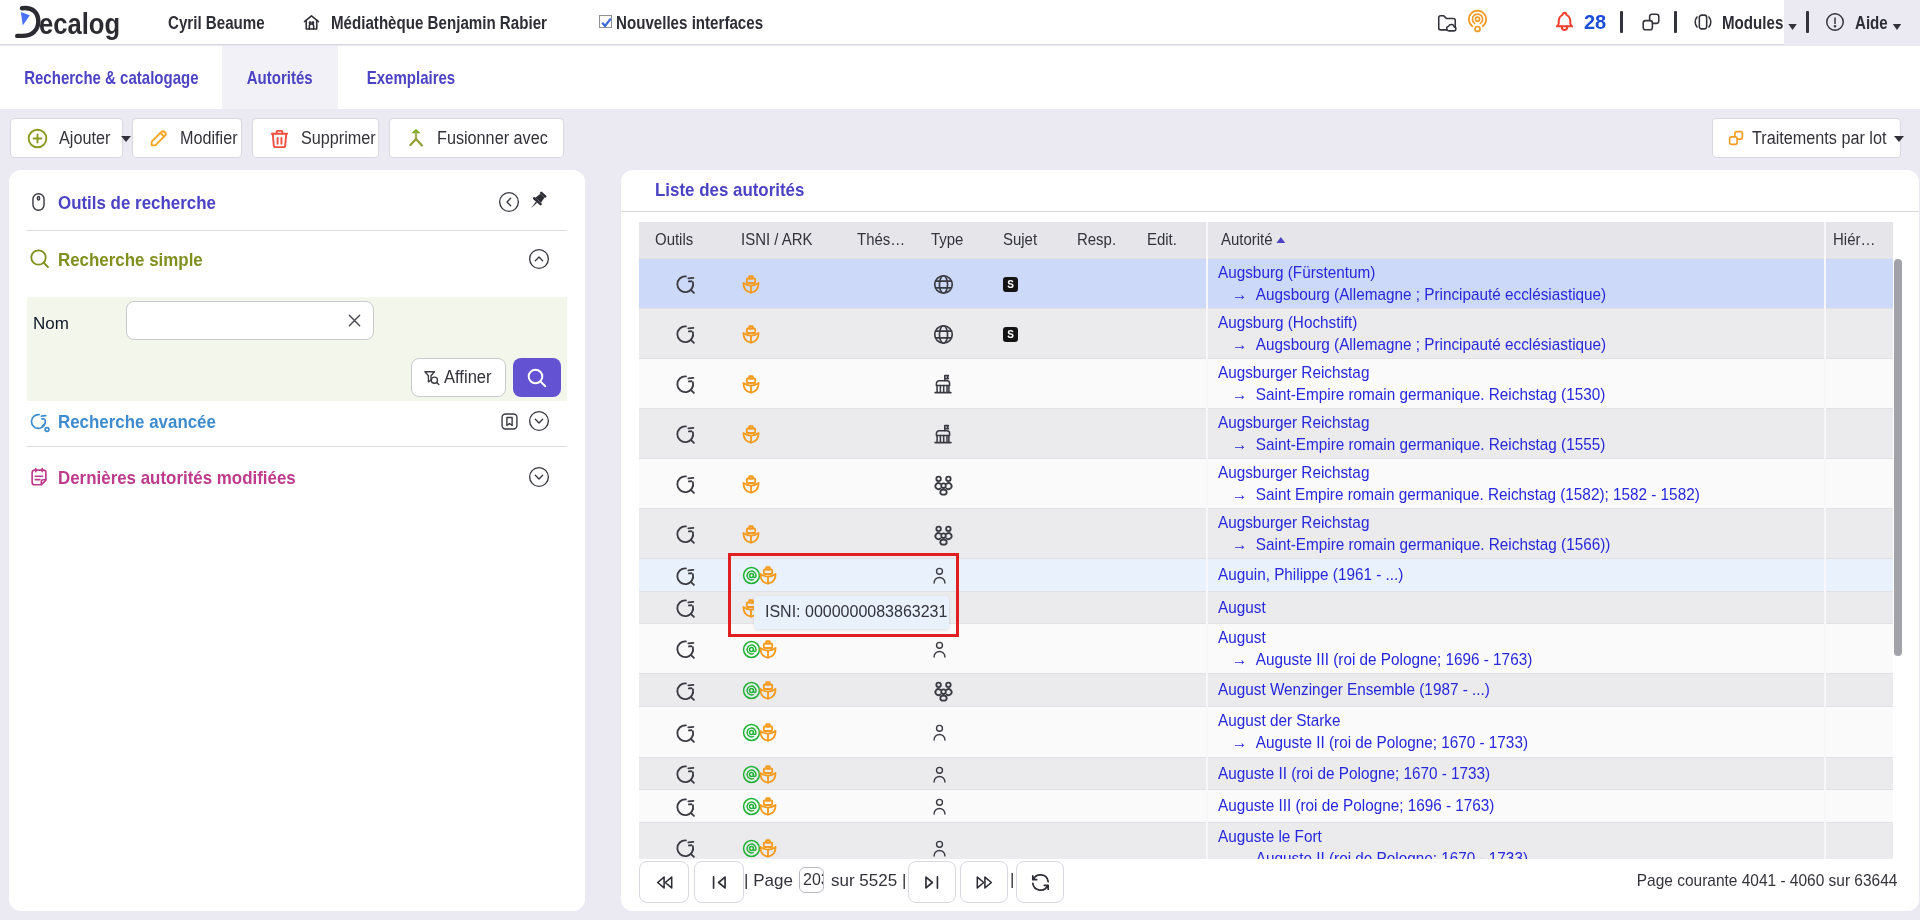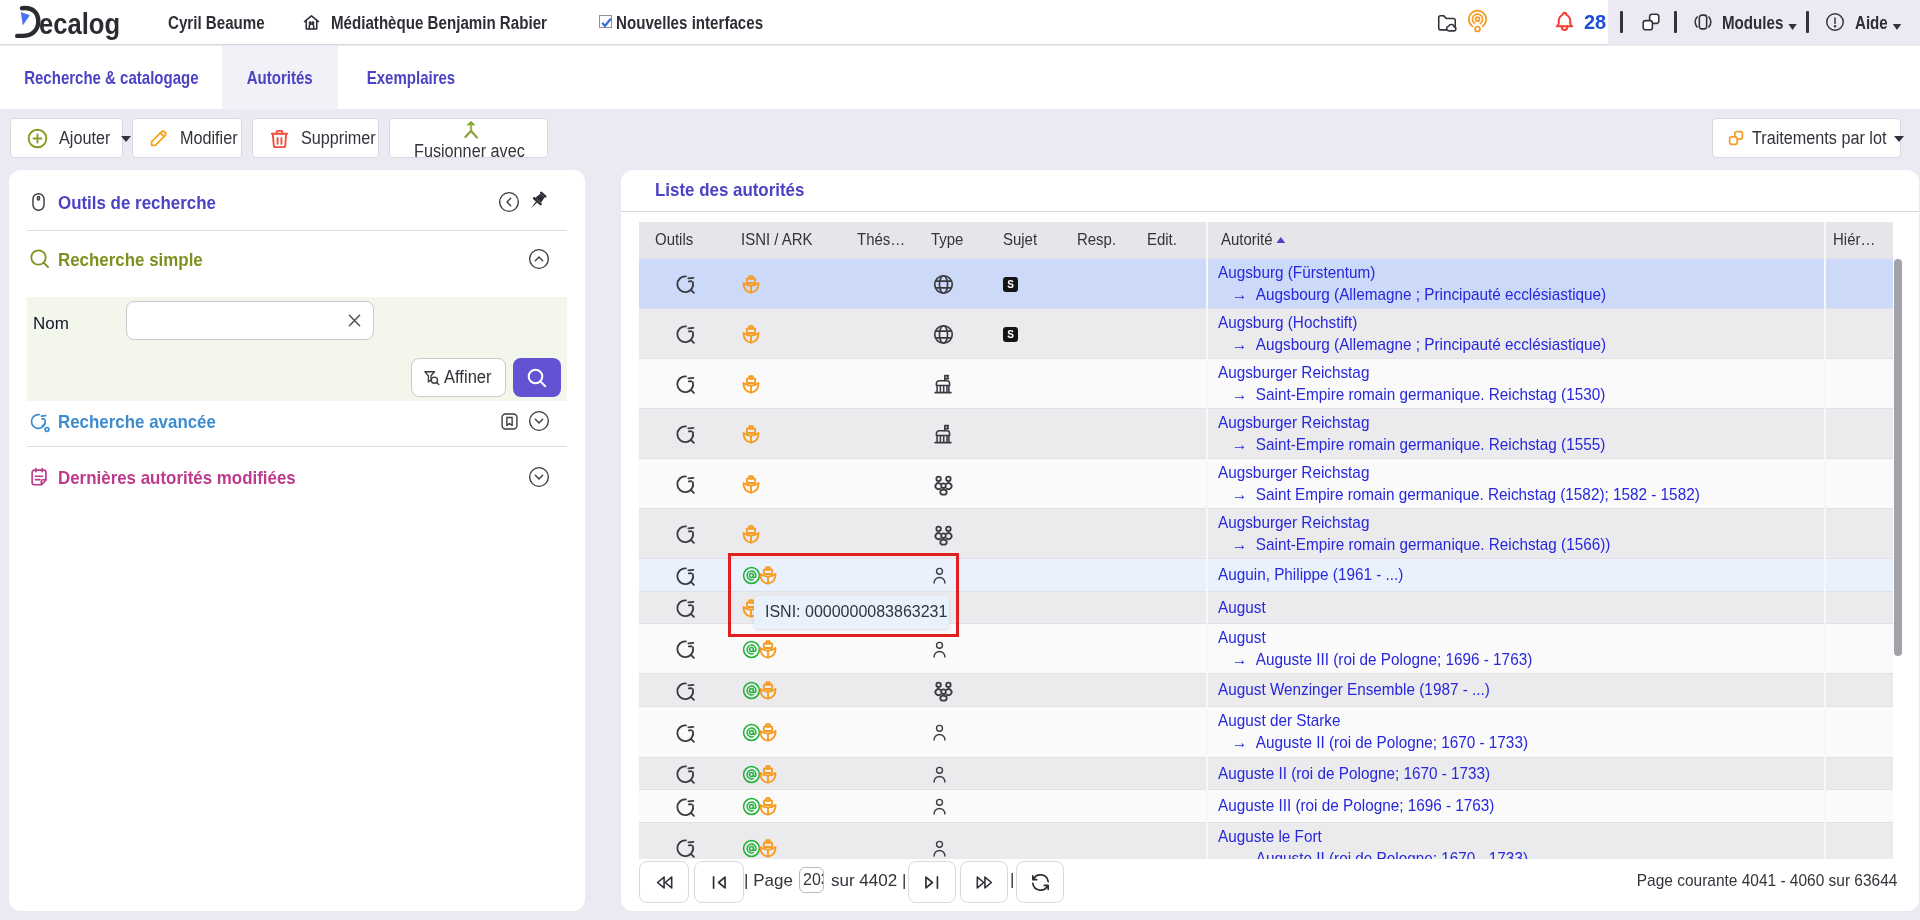--- a/index.html
+++ b/index.html
@@ -1,20 +1,20 @@
 <!DOCTYPE html>
 <html><head>
 <meta charset="utf-8">
 <style>
   * { margin:0; padding:0; box-sizing:border-box; }
   html,body { width:1920px; height:920px; overflow:hidden; }
   body { font-family:"Liberation Sans", sans-serif; background:#EBEAF2; position:relative; }
   .abs { position:absolute; }
   
-  #topbar { position:absolute; left:0; top:0; width:1608px; height:45px; background:#fff; border-bottom:1px solid #D8D7DD; }
+  #topbar { position:absolute; left:0; top:0; width:1784px; height:45px; background:#fff; border-bottom:1px solid #D8D7DD; }
   .tb-txt { position:absolute; font-weight:bold; font-size:18px; color:#2E2E36; top:13px; white-space:nowrap; transform:scaleX(0.84); transform-origin:0 50%; }
   
   #tabstrip { position:absolute; left:0; top:46px; width:1920px; height:63px; background:#fff; }
   .tab { position:absolute; top:0; height:63px; font-weight:bold; font-size:19px; color:#4C43C4; display:flex; align-items:center; justify-content:center; white-space:nowrap; }
   .tab span { display:inline-block; transform:scaleX(0.79); transform-origin:50% 50%; }
   #tab-active { position:absolute; left:222px; top:0; width:116px; height:63px; background:#F2F1F8; }
   
   .btn { position:absolute; top:118px; height:40px; background:#fff; border:1px solid #D9D8DE; border-radius:4px; display:flex; align-items:center; font-size:18px; color:#33323A; white-space:nowrap; }
   .bt { display:inline-block; transform:scaleX(0.9); transform-origin:0 50%; }
   .btn svg { margin-right:10px; flex-shrink:0; }
@@ -134,21 +134,21 @@
 </div>
 <div class="btn" style="left:252px; width:127px; padding-left:15px;">
   <svg width="23" height="23" viewBox="0 0 24 24" fill="none" stroke="#F2503F" stroke-width="2" stroke-linecap="round" stroke-linejoin="round">
       <path d="M4 7 h16"></path>
       <path d="M10 11.5 v6 M14 11.5 v6"></path>
       <path d="M5 7 l1 12 a2 2 0 0 0 2 2 h8 a2 2 0 0 0 2 -2 l1 -12"></path>
       <path d="M9 7 V5 a1 1 0 0 1 1 -1 h4 a1 1 0 0 1 1 1 v2"></path>
     </svg>
   <span class="bt">Supprimer</span>
 </div>
-<div class="btn" style="left:389px; width:159px; padding-left:15px;flex-direction:column;">
+<div class="btn" style="left:389px; width:175px; padding-left:15px;">
   <svg width="22" height="22" viewBox="0 0 24 24" fill="none">
       <path d="M12 2.2 L7 6.8 H17 Z" fill="#72A714"></path>
       <path d="M12 6 V13" stroke="#A9B052" stroke-width="2.5" stroke-linecap="round"></path>
       <path d="M12 13 L5.9 19.6 M12 13 L18.5 20.2" stroke="#93A139" stroke-width="2.5" stroke-linecap="round"></path>
     </svg>
   <span class="bt">Fusionner avec</span>
 </div>
 <div class="btn" style="left:1712px; width:189px; padding-left:14px;">
   <svg width="18" height="18" viewBox="0 0 24 24" fill="none" stroke="#F59B23" stroke-width="2.2" stroke-linejoin="round" style="margin-right:7px;">
       <rect x="10.5" y="3.5" width="10" height="10" rx="2.5" fill="#fff"></rect>
@@ -519,21 +519,21 @@
 
   <div class="colsep" style="left:585px; top:52px; height:637px;"></div>
   <div class="colsep" style="left:1203px; top:52px; height:637px;"></div>
 
   <div class="abs" style="left:1272px; top:52px; width:10px; height:637px; background:#fff;"></div>
   <div class="abs" style="left:1272.5px; top:89px; width:8px; height:397px; background:#A2A2AA; border-radius:4px;"></div>
 
   <div class="abs" style="left:0; top:689px; width:1298px; height:52px; background:#fff;"></div>
   <div class="pgtxt" style="left:123px; top:701px;">| Page</div>
   <div class="abs" style="left:178px; top:697px; width:25px; height:26px; border:1px solid #B9B9C0; border-radius:6px; overflow:hidden; font-size:16px; color:#33333B; padding:3px 0 0 3px;">203</div>
-  <div class="pgtxt" style="left:210px; top:701px;">sur 4402 |</div>
+  <div class="pgtxt" style="left:210px; top:701px;">sur 5525 |</div>
   <div class="pgtxt" style="left:389px; top:700px;">|</div>
   <div class="pgtxt" style="right:22px; top:701px; transform:scaleX(0.91); transform-origin:100% 50%;">Page courante 4041 - 4060 sur 63644</div>
 </div>
 
 <div class="pgbtn" style="left:639px;">
   <svg width="27" height="25" viewBox="0 0 24 24" fill="none" stroke="#2E2E36" stroke-width="1.5" stroke-linejoin="round">
       <path d="M11.6 6.8 L5.4 12 l6.2 5.2 Z"></path>
       <path d="M18.9 6.8 L12.7 12 l6.2 5.2 Z"></path>
     </svg>
 </div>

